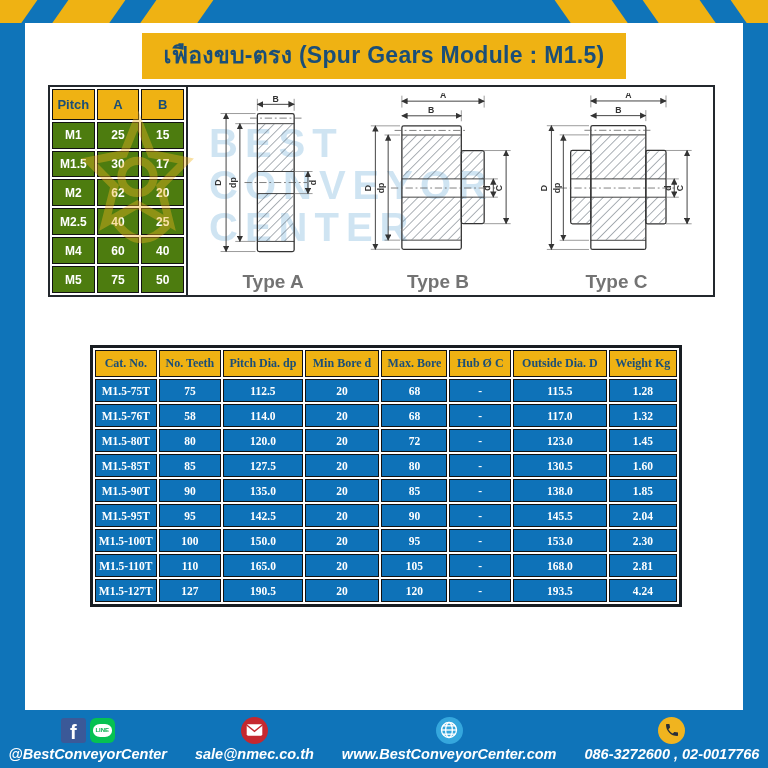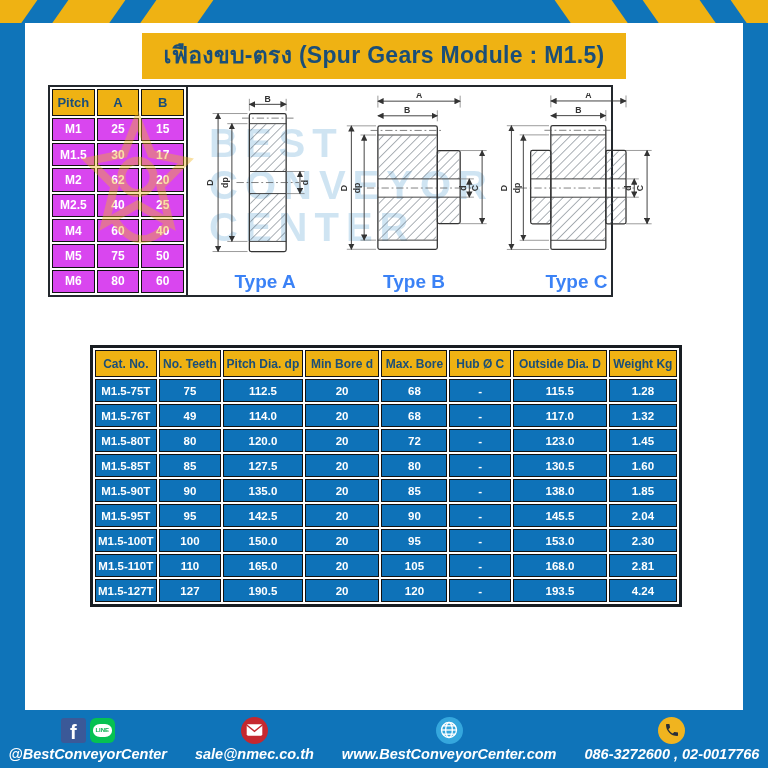--- a/index.html
+++ b/index.html
@@ -15,39 +15,39 @@
   .stripes.left .stripe{transform:skewX(-35deg);}
   .stripes.right .stripe{transform:skewX(35deg);}
 
   
   .content{position:absolute;left:25px;right:25px;top:23px;bottom:58px;background:#ffffff;}
 
   .title-band{margin:10px auto 8px;width:fit-content;padding:4px 22px 6px;background:#efb213;
     color:#1a4e78;font-size:23px;font-weight:bold;letter-spacing:.3px;white-space:nowrap;}
 
   
-  .spec-box{position:absolute;left:23px;top:62px;width:565px;height:212px;border:2px solid #23282d;box-sizing:border-box;background:#fff;}
+  .spec-box{position:absolute;left:23px;top:62px;width:667px;height:212px;border:2px solid #23282d;box-sizing:border-box;background:#fff;}
   table{border-collapse:separate;}
   .pitch-table{position:absolute;left:0;top:0;width:138px;height:100%;border-spacing:2px;background:#fff;border-right:2px solid #23282d;table-layout:fixed;}
   .pitch-table th,.pitch-table td{border:1px solid #111;text-align:center;vertical-align:middle;padding:0;}
   .pitch-table th{background:#efb213;color:#1a4e78;font-size:13px;font-weight:bold;height:22px;}
-  .pitch-table td{background:#d946ef;color:#fff;font-size:12px;font-weight:bold;height:19px;}
+  .pitch-table td{background:#4d7c0f;color:#fff;font-size:12px;font-weight:bold;height:19px;}
 
   .diagrams{position:absolute;left:140px;right:0;top:0;bottom:0;display:flex;justify-content:space-around;align-items:flex-end;padding:2px 6px 2px;}
   .diagram{position:relative;z-index:1;display:flex;flex-direction:column;align-items:center;}
-  .type-label{color:#3b82f6;font-size:19px;font-weight:bold;margin-top:-2px;}
+  .type-label{color:#737373;font-size:19px;font-weight:bold;margin-top:-2px;}
   .diagram svg text{font-family:"Liberation Sans","DejaVu Sans",sans-serif;font-size:9.5px;fill:#333;font-weight:bold;}
 
   
   .watermark{position:absolute;left:30px;top:18px;right:0;bottom:30px;z-index:0;display:flex;align-items:center;pointer-events:none;}
   .wm-logo{opacity:.40;margin-right:14px;}
   .wm-text{opacity:.55;color:#a8cfe9;font-weight:bold;line-height:1.05;letter-spacing:7px;font-size:40px;}
 
   
-  .main-table{position:absolute;left:65px;top:322px;width:592px;border:3px solid #181d22;border-spacing:2px;background:#fff;table-layout:fixed;}
+  .main-table{position:absolute;left:65px;top:322px;width:592px;border:3px solid #181d22;border-spacing:2px;background:#fff;table-layout:fixed;font-family:Liberation Serif, serif;}
   .main-table th,.main-table td{border:1px solid #111;text-align:center;vertical-align:middle;padding:1px 0;}
   .main-table th{background:#efb213;color:#1a4e78;font-size:12px;font-weight:bold;height:23px;}
   .main-table td{background:#0e72b8;color:#fff;font-size:11.5px;font-weight:bold;height:19px;}
   .main-table th:nth-child(1){width:10.8%}.main-table th:nth-child(2){width:11.0%}
   .main-table th:nth-child(3){width:14.0%}.main-table th:nth-child(4){width:13.2%}
   .main-table th:nth-child(5){width:11.6%}.main-table th:nth-child(6){width:10.8%}
   .main-table th:nth-child(7){width:16.6%}.main-table th:nth-child(8){width:12.0%}
 
   
   .footer{position:absolute;left:0;right:0;bottom:0;height:58px;background:#0f74b9;display:flex;align-items:center;justify-content:center;}
@@ -130,25 +130,20 @@
             <tr>
               <td>M4</td>
               <td>60</td>
               <td>40</td>
             </tr>
             <tr>
               <td>M5</td>
               <td>75</td>
               <td>50</td>
             </tr>
-            <tr>
-              <td>M6</td>
-              <td>80</td>
-              <td>60</td>
-            </tr>
           </tbody>
         </table>
 
       <div class="watermark">
         <svg class="wm-logo" width="115" height="150" viewBox="0 0 100 130">
           <g fill="none" stroke="#f0b41f" stroke-width="7">
             <path d="M50 8 L62 38 L92 44 L70 66 L78 98 L50 82 L22 98 L30 66 L8 44 L38 38 Z"></path>
             <circle cx="50" cy="58" r="14"></circle>
             <path d="M28 92 Q50 128 76 100"></path>
           </g>
@@ -308,21 +303,21 @@
             <td>75</td>
             <td>112.5</td>
             <td>20</td>
             <td>68</td>
             <td>-</td>
             <td>115.5</td>
             <td>1.28</td>
           </tr>
           <tr>
             <td>M1.5-76T</td>
-            <td>49</td>
+            <td>58</td>
             <td>114.0</td>
             <td>20</td>
             <td>68</td>
             <td>-</td>
             <td>117.0</td>
             <td>1.32</td>
           </tr>
           <tr>
             <td>M1.5-80T</td>
             <td>80</td>

